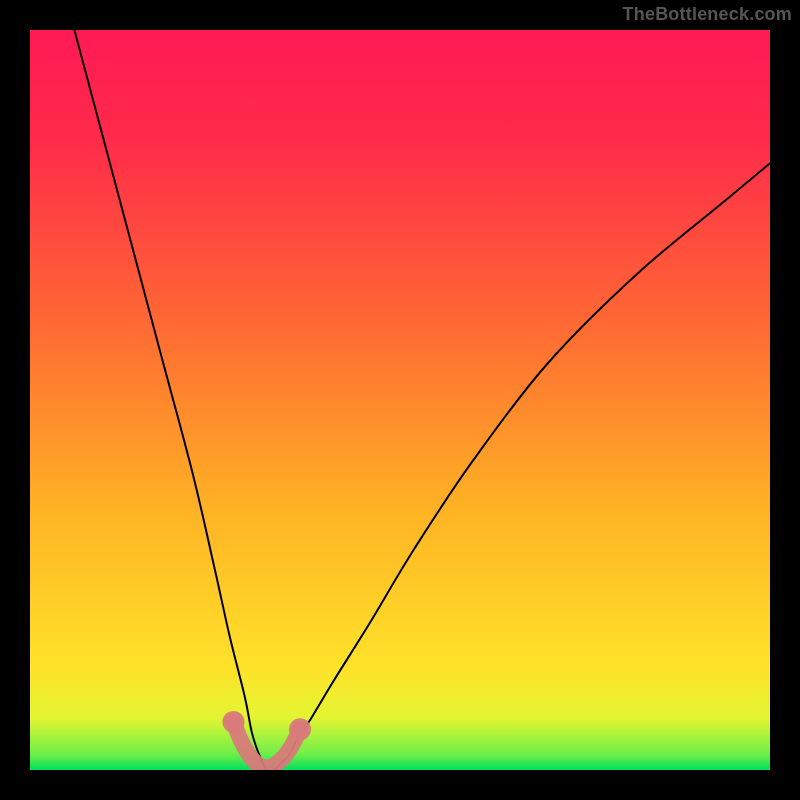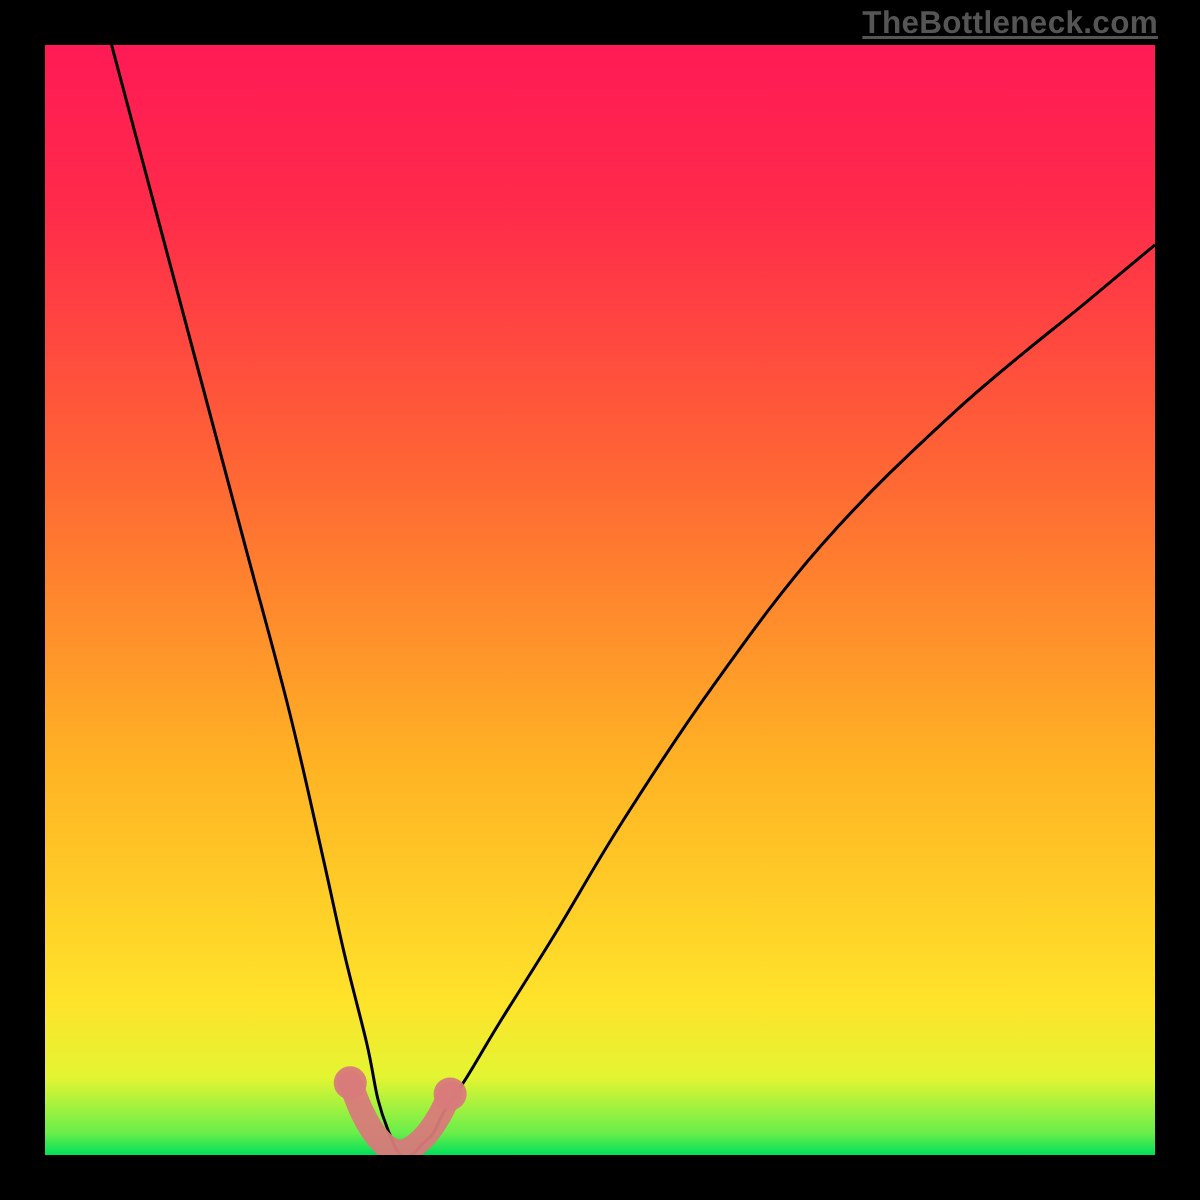--- a/index.html
+++ b/index.html
@@ -12,28 +12,27 @@
   }
   .frame {
     width: 800px;
     height: 800px;
     background: #000;
     position: relative;
   }
   .watermark {
     position: absolute;
     top: 4px;
-    right: 28px;
+    right: 8px;
     color: #555;
-    font-size: 21px;
+    font-size: 18px;
     font-weight: 600;
     letter-spacing: 0.2px;
     z-index: 5;
     user-select: none;
-    text-decoration: underline;
   }
   .plot {
     position: absolute;
     left: 30px;
     top: 30px;
     width: 740px;
     height: 740px;
   }
   .plot svg {
     display: block;

